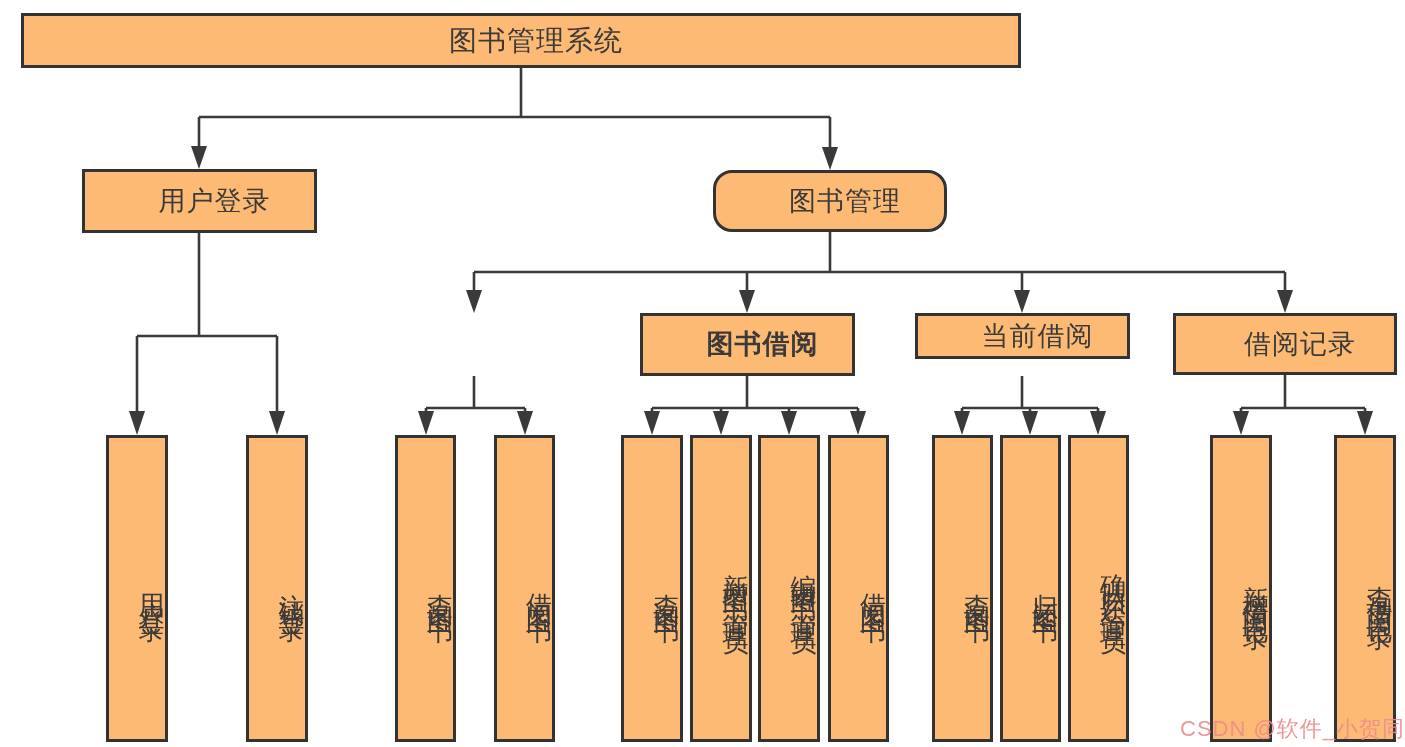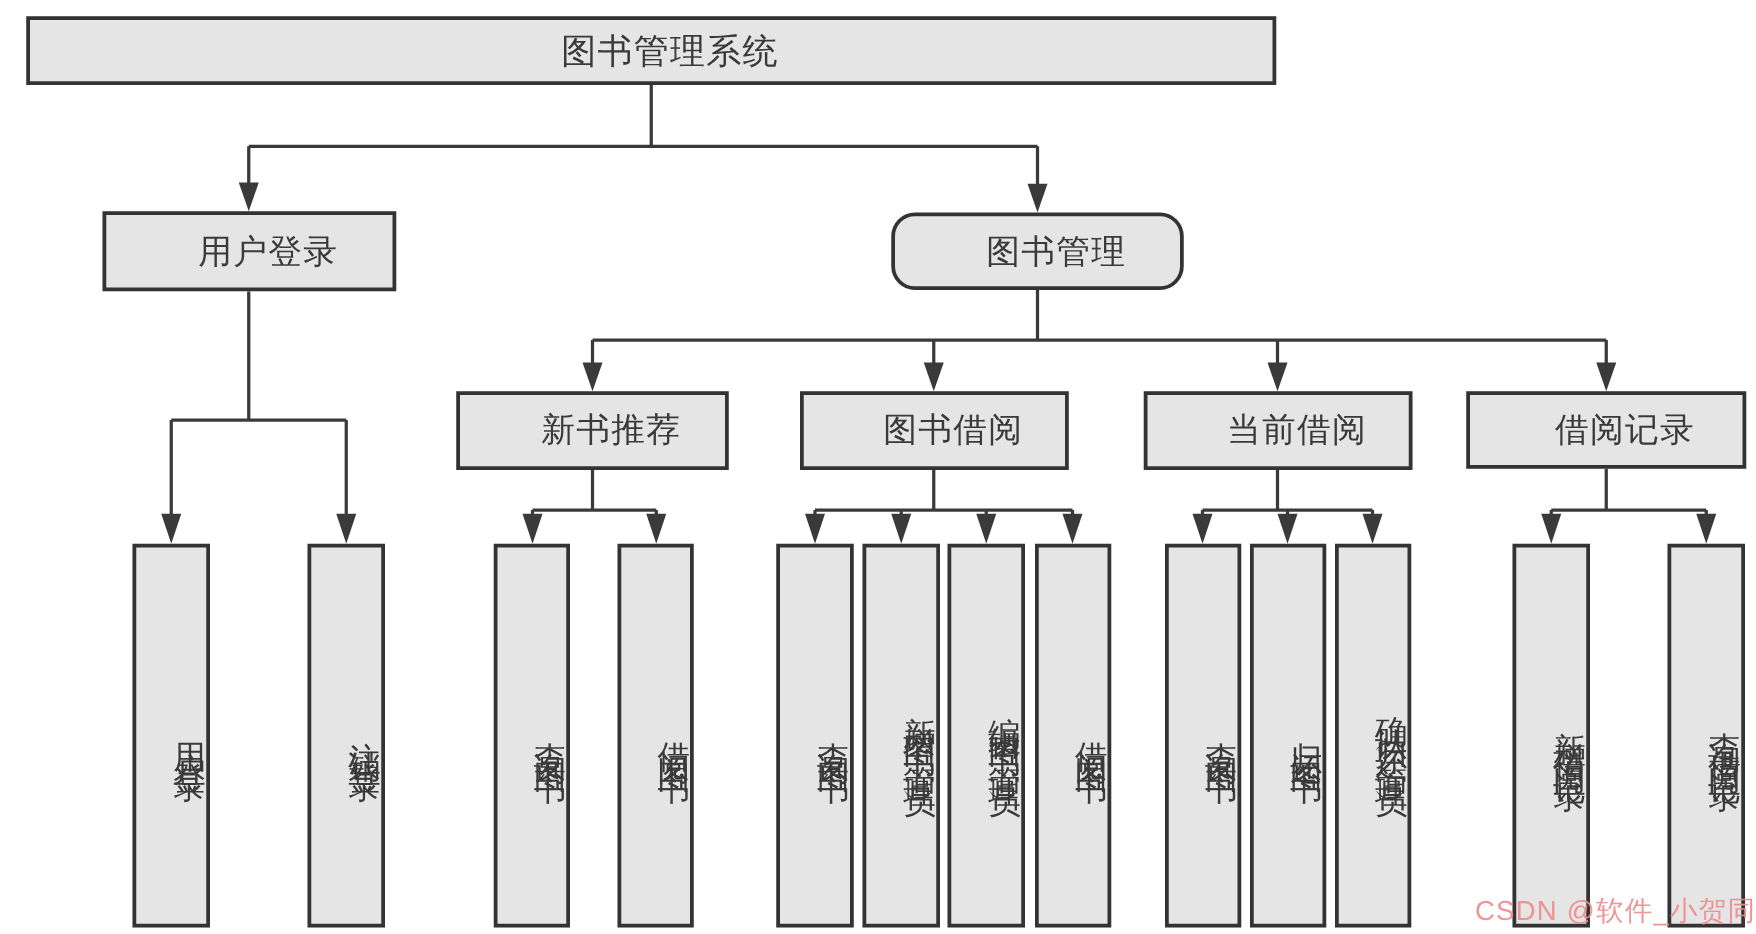--- a/index.html
+++ b/index.html
@@ -16,21 +16,21 @@
     overflow: hidden;
   }
   #connectors {
     position: absolute;
     left: 0; top: 0;
     width: 1405px; height: 747px;
   }
   .node {
     position: absolute;
     box-sizing: border-box;
-    background: #e5e5e5;
+    background: #fdba74;
     border: 3px solid #333333;
     color: #3a3a3a;
     display: flex;
     align-items: center;
     justify-content: center;
     text-align: right;
     padding-left: 30px;
   }
   .h-node {
     font-size: 27px;
@@ -133,23 +133,22 @@
       <polygon points="1233,411 1249,411 1241,435"></polygon>
       <polygon points="1357,411 1373,411 1365,435"></polygon>
     </g>
   </svg>
 
   <div class="node root-node" style="left:21px; top:13px; width:1000px; height:55px;">图书管理系统</div>
 
   <div class="node h-node" style="left:82px; top:169px; width:235px; height:64px;">用户登录</div>
   <div class="node h-node" style="left:713px; top:170px; width:234px; height:62px;border-radius:19px;">图书管理</div>
 
-  <div class="node h-node" style="left:365px; top:313px; width:218px; height:63px;">新书推荐</div>
-  <div class="node h-node" style="left:640px; top:313px; width:215px; height:63px;">图书借阅</div>
-  <div class="node h-node" style="left:915px; top:313px; width:215px; height:63px;">当前借阅</div>
+  <div class="node h-node" style="left:640px; top:313px; width:215px; height:63px;font-weight:bold;">图书借阅</div>
+  <div class="node h-node" style="left:915px; top:313px; width:215px; height:46px;">当前借阅</div>
   <div class="node h-node" style="left:1173px; top:313px; width:224px; height:62px;">借阅记录</div>
 
   <div class="node leaf-node" style="left:106px; top:435px; width:62px; height:307px;">
     <span class="v-text">用户登录</span>
   </div>
   <div class="node leaf-node" style="left:246px; top:435px; width:62px; height:307px;">
     <span class="v-text">注销登录</span>
   </div>
 
   <div class="node leaf-node" style="left:395px; top:435px; width:61px; height:307px;">

